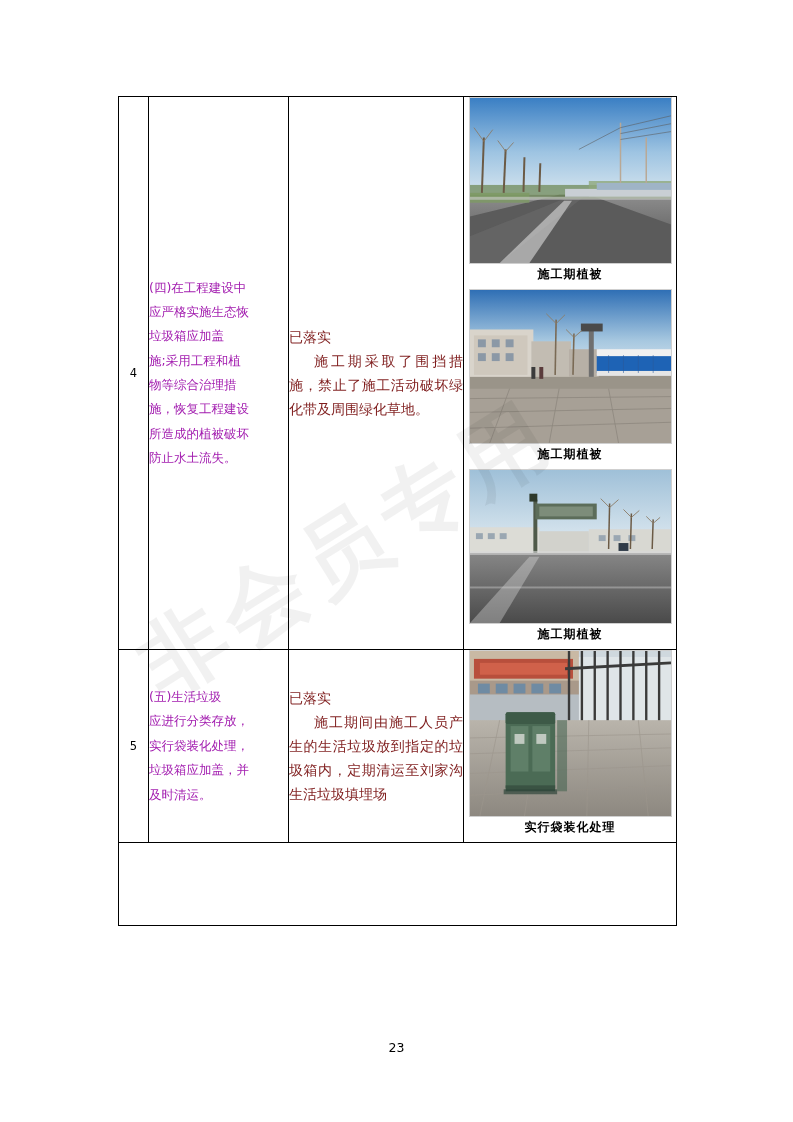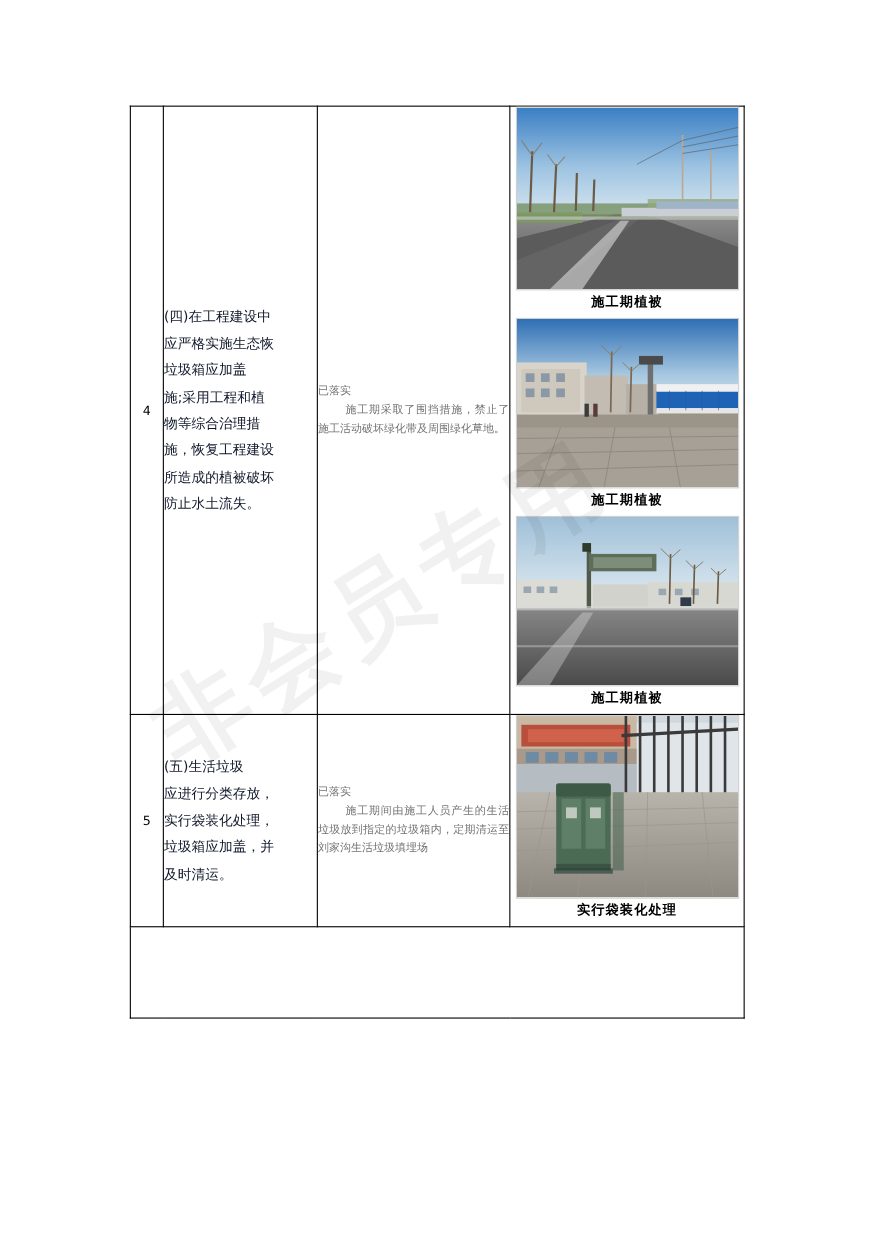--- a/index.html
+++ b/index.html
@@ -53,29 +53,29 @@
   .col-photo { width: 213px; }
 
   .cell-no {
     text-align: center;
     font-size: 11.5px;
     color: #000;
   }
   .cell-req {
     font-size: 12.5px;
     line-height: 1.95;
-    color: #0f172a;
+    color: #a21caf;
     padding: 6px 8px 6px 8px;
     text-align: justify;
     text-justify: inter-ideograph;
   }
   .cell-impl {
-    font-size: 10px;
+    font-size: 14px;
     line-height: 1.72;
-    color: #737373;
+    color: #7f1d1d;
     padding: 6px 7px;
     text-align: justify;
     text-justify: inter-ideograph;
     vertical-align: middle;
   }
   .cell-impl .p1 { margin: 0; }
   .cell-impl .p2 { margin: 0; text-indent: 25px; }
   .cell-photo {
     padding: 6px 4px 4px 4px;
     text-align: center;
@@ -386,14 +386,15 @@
           </div>
         </td>
       </tr>
 
       <tr class="empty-row">
         <td colspan="4"></td>
       </tr>
     </tbody>
   </table>
 
+  <div class="page-number">23</div>
 
 </div>
 
 </body></html>

